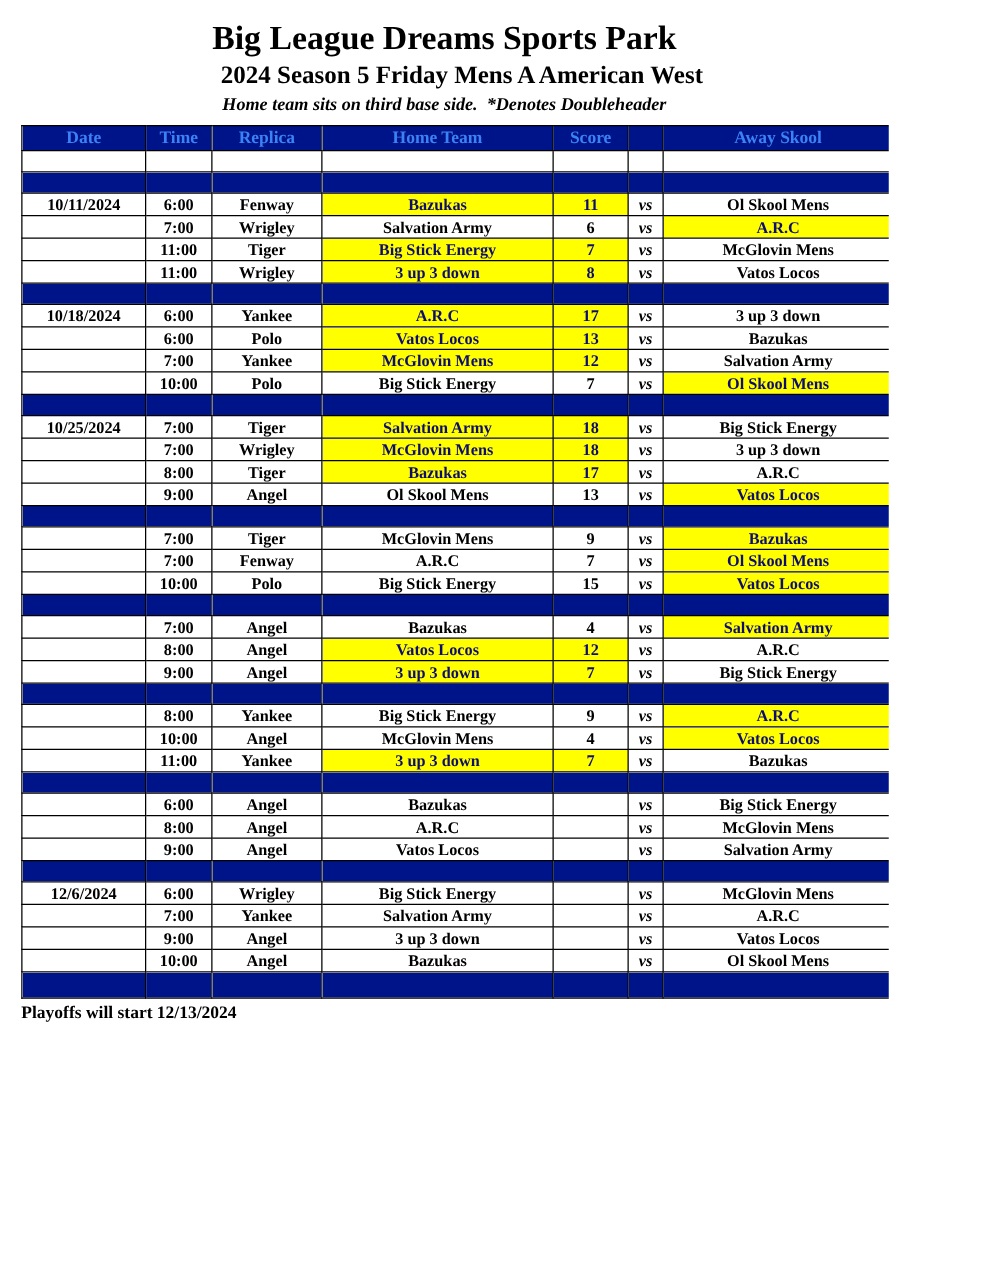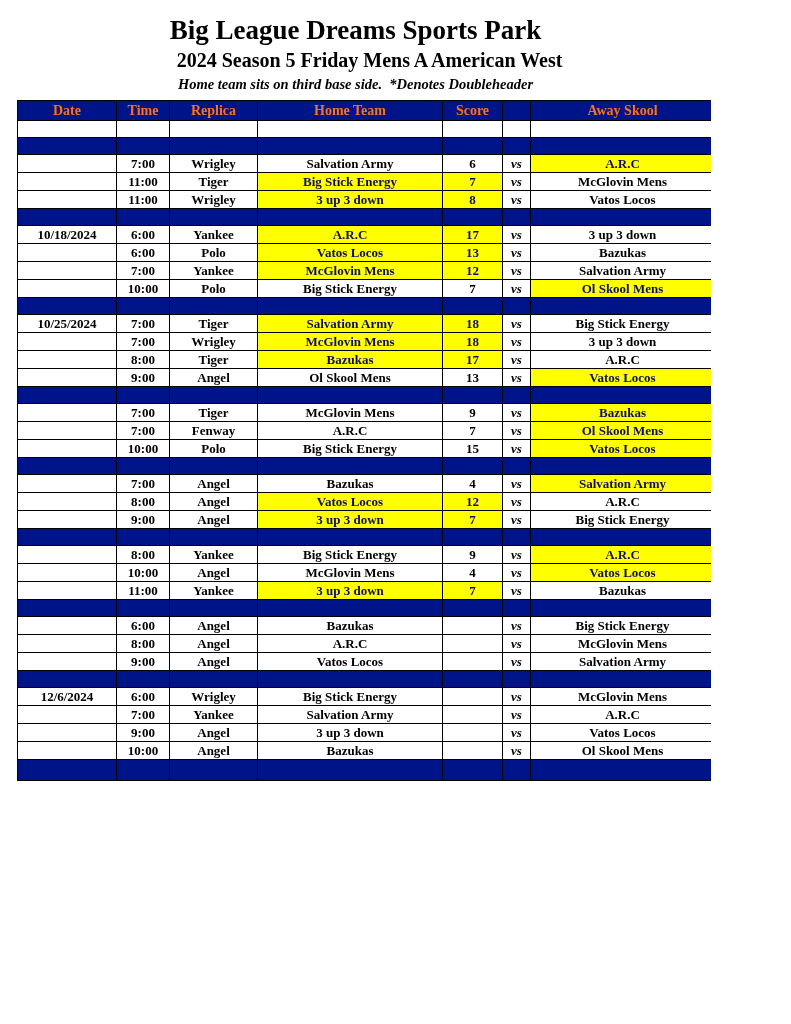--- a/index.html
+++ b/index.html
@@ -30,21 +30,21 @@
     vertical-align:middle;
     font-weight:bold;
     font-size:13px;
     height:17px;
     line-height:17px;
     white-space:nowrap;
     overflow:hidden;
   }
   table.schedule thead th{
     background:var(--navy);
-    color:#f97316;
+    color:#3b82f6;
     font-size:14px;
     height:19px;
     line-height:19px;
   }
   tr.sep-row td{background:var(--navy);height:16px;}
   tr.sep-row.last td{height:20px;}
   tr.spacer-row td{background:#ffffff;height:16px;}
   td.win{background:var(--yellow);color:var(--hl-text);}
   td.vs-cell{font-style:italic;font-size:12px;}
   .footer-note{
@@ -101,20 +101,30 @@
           <td></td>
           <td></td>
           <td></td>
           <td></td>
           <td></td>
           <td></td>
           <td></td>
           <td></td>
         </tr>
         <tr>
+          <td>10/11/2024</td>
+          <td>6:00</td>
+          <td>Fenway</td>
+          <td class="win">Bazukas</td>
+          <td class="win">11</td>
+          <td class="vs-cell">vs</td>
+          <td>Ol Skool Mens</td>
+          <td>5</td>
+        </tr>
+        <tr>
           <td></td>
           <td>7:00</td>
           <td>Wrigley</td>
           <td>Salvation Army</td>
           <td>6</td>
           <td class="vs-cell">vs</td>
           <td class="win">A.R.C</td>
           <td class="win">19</td>
         </tr>
         <tr>
@@ -453,13 +463,14 @@
           <td></td>
           <td></td>
           <td></td>
           <td></td>
           <td></td>
           <td></td>
         </tr>
       </tbody>
   </table>
 
+  <div class="footer-note">Playoffs will start 12/13/2024</div>
 </div>
 
 </body></html>

